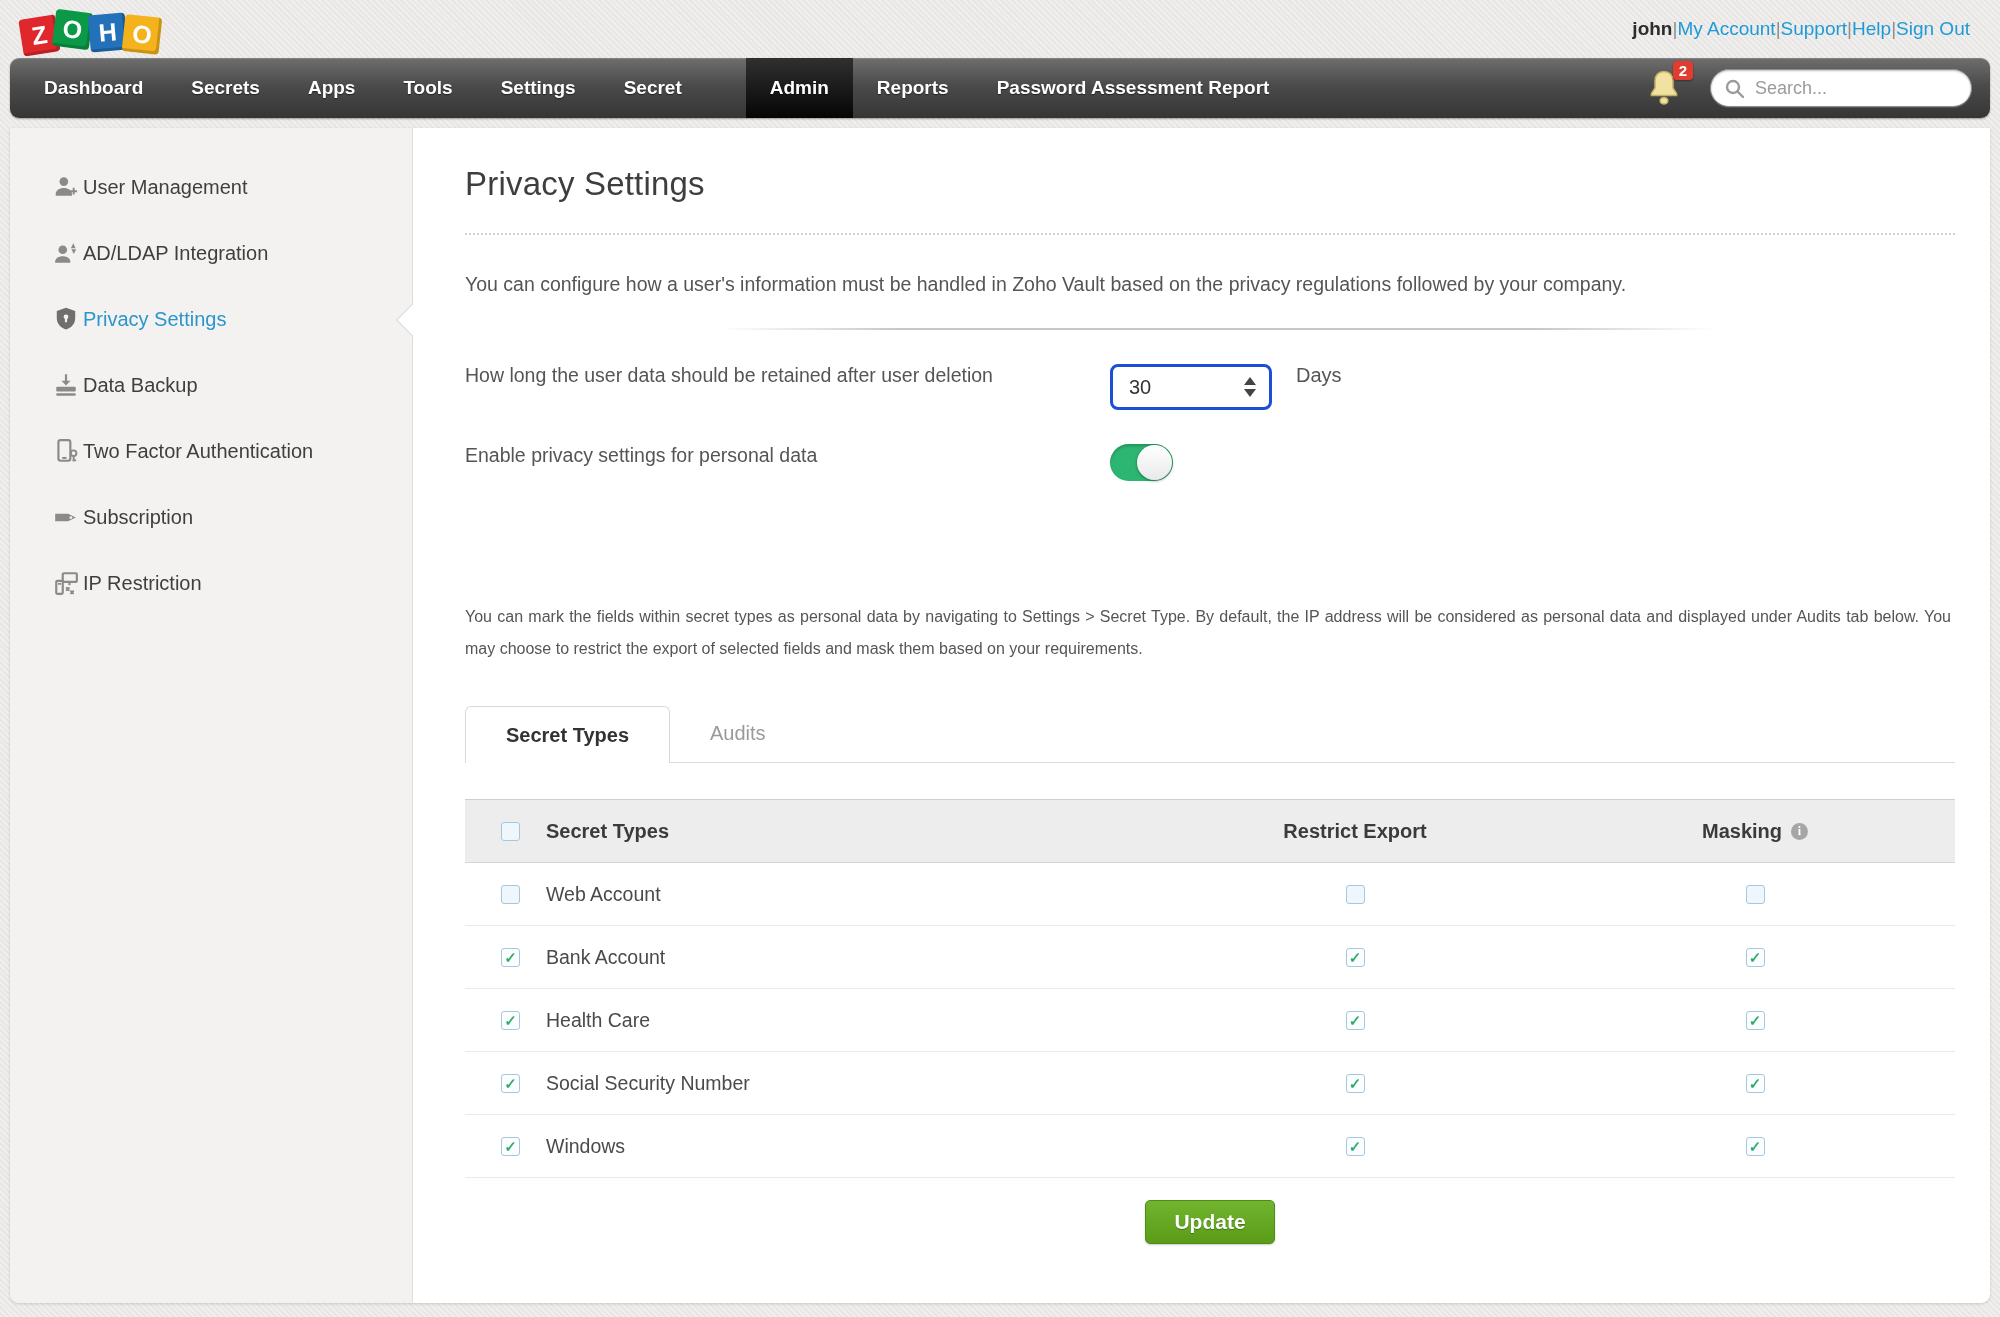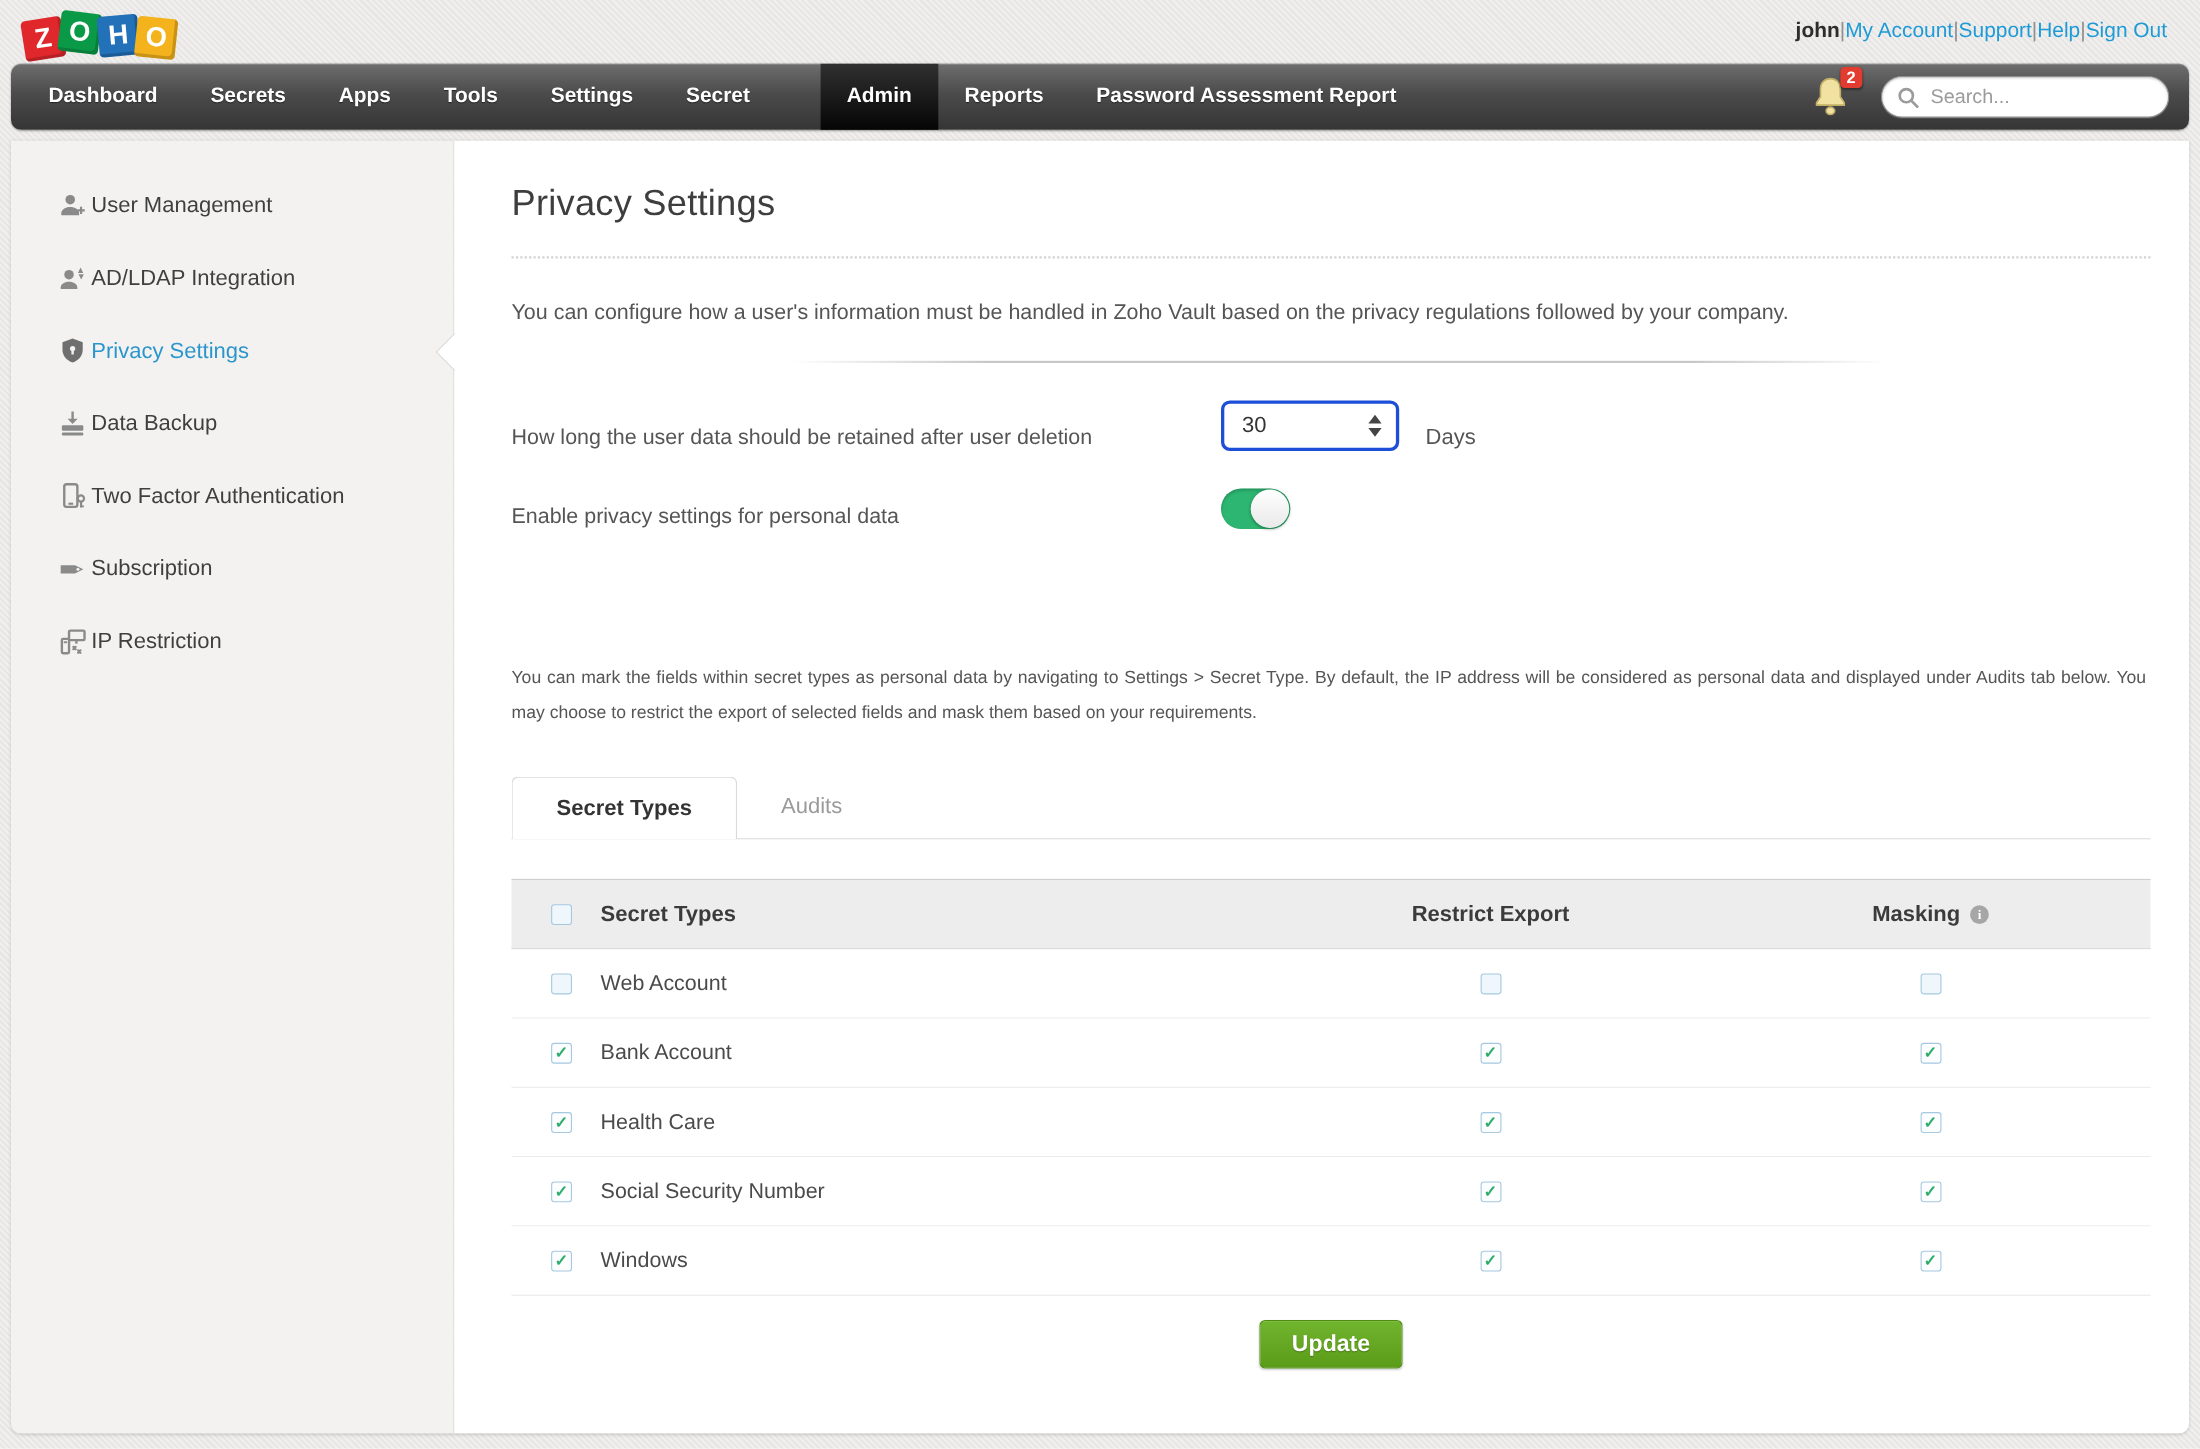--- a/index.html
+++ b/index.html
@@ -87,21 +87,21 @@
 
   
   h1 { font-size:33px; font-weight:500; color:#3e3e3e; letter-spacing:.2px; }
   .dotted { border:none; border-top:2px dotted #d2d2d2; margin-top:30px; }
   .intro { font-size:19.5px; color:#555; margin-top:38px; }
   .softline {
     height:2px; margin:32px 240px 0 255px;
     background:linear-gradient(to right, rgba(0,0,0,0), rgba(0,0,0,.22) 18%, rgba(0,0,0,.22) 82%, rgba(0,0,0,0));
     filter:blur(.5px);
   }
-  .formrow { display:flex; align-items:flex-end; margin-top:34px; }
+  .formrow { display:flex; align-items:flex-start; margin-top:34px; }
   .formrow .flabel { width:645px; font-size:19.5px; color:#555; }
   .spinbox {
     width:162px; height:46px; border:3px solid #1d4ed8; border-radius:8px;
     background:#fff; display:flex; align-items:center; cursor:pointer;
   }
   .spinval { flex:1; padding-left:16px; font-size:20px; color:#333; }
   .spinarrows { display:flex; flex-direction:column; gap:4px; padding-right:13px; }
   .tri-up { width:0; height:0; border-left:6px solid transparent; border-right:6px solid transparent; border-bottom:8px solid #444; }
   .tri-dn { width:0; height:0; border-left:6px solid transparent; border-right:6px solid transparent; border-top:8px solid #444; }
   .dayslbl { font-size:20px; color:#555; margin-left:24px; }

